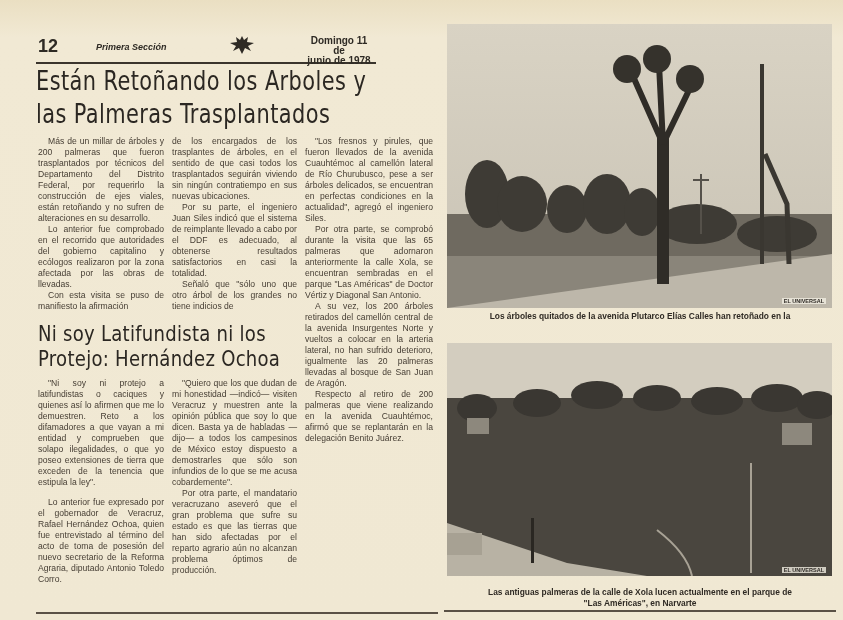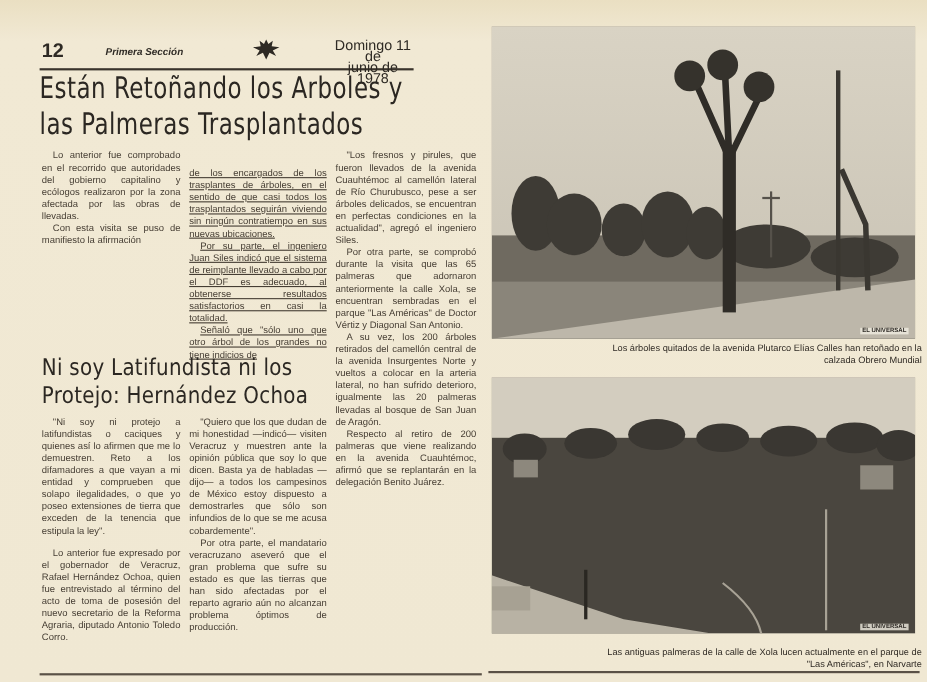--- a/index.html
+++ b/index.html
@@ -15,55 +15,55 @@
     background: linear-gradient(180deg, #eadfc2 0%, #f1e9d4 6%, #f0e8d3 100%);
     padding-left: 35px;
   }
   .masthead {
     position: absolute; left: 36px; top: 32px; width: 340px; height: 30px;
     border-bottom: 2px solid #3a342c;
   }
   .page-num { position: absolute; left: 2px; top: 4px; font-size: 18px; font-weight: bold; color: #2e2a24; }
   .section { position: absolute; left: 60px; top: 10px; font-size: 9px; font-weight: bold; font-style: italic; color: #2e2a24; }
   .logo { position: absolute; left: 192px; top: 2px; width: 28px; height: 22px; }
-  .date { position: absolute; left: 268px; top: 4px; font-size: 13px; font-weight: normal; color: #2e2a24; line-height: 10px; text-align: center; width: 70px; }
+  .date { position: absolute; left: 268px; top: 4px; font-size: 10px; font-weight: bold; color: #2e2a24; line-height: 10px; text-align: center; width: 70px; }
   .headline1 {
     position: absolute; left: 36px; top: 64px; width: 410px;
     font-family: "DejaVu Sans", sans-serif; font-stretch: condensed;
     font-size: 27px; line-height: 33px; color: #2b2722;
     transform: scaleX(0.86); transform-origin: left top; letter-spacing: 0.5px;
   }
   .col {
     position: absolute; font-family: "Liberation Sans", sans-serif;
     font-size: 8.6px; line-height: 11px; color: #453d33; text-align: justify;
     hyphens: manual;
   }
   .col p { margin: 0; text-indent: 10px; }
   .col1 { left: 38px; top: 136px; width: 126px; }
-  .col2 { left: 172px; top: 152px; width: 125px; text-decoration: underline; }
+  .col2 { left: 172px; top: 136px; width: 125px; }
   .col3 { left: 305px; top: 136px; width: 128px; }
   .headline2 {
     position: absolute; left: 38px; top: 322px; width: 300px;
     font-family: "DejaVu Sans", sans-serif;
     font-size: 21px; line-height: 25px; color: #2b2722;
     transform: scaleX(0.86); transform-origin: left top; letter-spacing: 0.3px;
   }
   .col4 { left: 38px; top: 378px; width: 126px; }
   .col5 { left: 172px; top: 378px; width: 125px; }
   .gap { height: 9px; }
   .rule { position: absolute; height: 2px; background: #5a5146; }
   .photo {
     position: absolute; overflow: hidden; background: #b9b3a6;
   }
   .photo1 { left: 447px; top: 24px; width: 385px; height: 284px; }
   .photo2 { left: 447px; top: 343px; width: 385px; height: 233px; }
   .credit { position: absolute; font-size: 5.5px; font-weight: bold; color: #2f2b26; background: rgba(240,236,225,0.8); padding: 0 2px; }
   .caption {
-    position: absolute; font-size: 8.4px; font-weight: normal; color: #2f2a24;
-    text-align: right; line-height: 11px;
+    position: absolute; font-size: 8.4px; font-weight: bold; color: #2f2a24;
+    text-align: center; line-height: 11px;
   }
   .caption1 { left: 442px; top: 311px; width: 396px; }
   .caption2 { left: 442px; top: 587px; width: 396px; }
 </style>
 </head>
 <body>
 
 <div class="page">
 
   <div class="masthead">
@@ -77,20 +77,21 @@
       <div>junio de 1978</div>
     </div>
   </div>
 
   <div class="headline1">
     <div>Están Retoñando los Arboles y</div>
     <div>las Palmeras Trasplantados</div>
   </div>
 
   <div class="col col1">
+    <p>Más de un millar de árboles y 200 palmeras que fueron trasplantados por técnicos del Departamento del Distrito Federal, por requerirlo la construcción de ejes viales, están retoñando y no sufren de alteraciones en su desarrollo.</p>
     <p>Lo anterior fue comprobado en el recorrido que autoridades del gobierno capitalino y ecólogos realizaron por la zona afectada por las obras de llevadas.</p>
     <p>Con esta visita se puso de manifiesto la afirmación</p>
   </div>
   <div class="col col2">
     <p style="text-indent:0">de los encargados de los trasplantes de árboles, en el sentido de que casi todos los trasplantados seguirán viviendo sin ningún contratiempo en sus nuevas ubicaciones.</p>
     <p>Por su parte, el ingeniero Juan Siles indicó que el sistema de reimplante llevado a cabo por el DDF es adecuado, al obtenerse resultados satisfactorios en casi la totalidad.</p>
     <p>Señaló que "sólo uno que otro árbol de los grandes no tiene indicios de</p>
   </div>
   <div class="col col3">
     <p>"Los fresnos y pirules, que fueron llevados de la avenida Cuauhtémoc al camellón lateral de Río Churubusco, pese a ser árboles delicados, se encuentran en perfectas condiciones en la actualidad", agregó el ingeniero Siles.</p>
@@ -144,21 +145,20 @@
       <circle cx="243" cy="55" r="14" fill="#35322c"></circle>
       <rect x="313" y="40" width="4" height="200" fill="#3a3731"></rect>
       <path d="M318 130 L340 180 L342 240" stroke="#3a3731" stroke-width="5" fill="none"></path>
       <rect x="253" y="150" width="2" height="60" fill="#55514a"></rect>
       <rect x="246" y="155" width="16" height="2" fill="#55514a"></rect>
     </svg>
     <span class="credit" style="right:6px; bottom:4px;">EL UNIVERSAL</span>
   </div>
   <div class="caption caption1">
     <div>Los árboles quitados de la avenida Plutarco Elías Calles han retoñado en la</div>
-    <div>calzada Obrero Mundial</div>
   </div>
 
   <div class="photo photo2">
     <svg width="385" height="233" viewBox="0 0 385 233">
       <rect width="385" height="233" fill="#d3cdbf"></rect>
       <rect y="55" width="385" height="178" fill="#4a463f"></rect>
       <g fill="#3a3732">
         <ellipse cx="30" cy="65" rx="20" ry="14"></ellipse>
         <ellipse cx="90" cy="60" rx="24" ry="14"></ellipse>
         <ellipse cx="150" cy="52" rx="26" ry="14"></ellipse>

